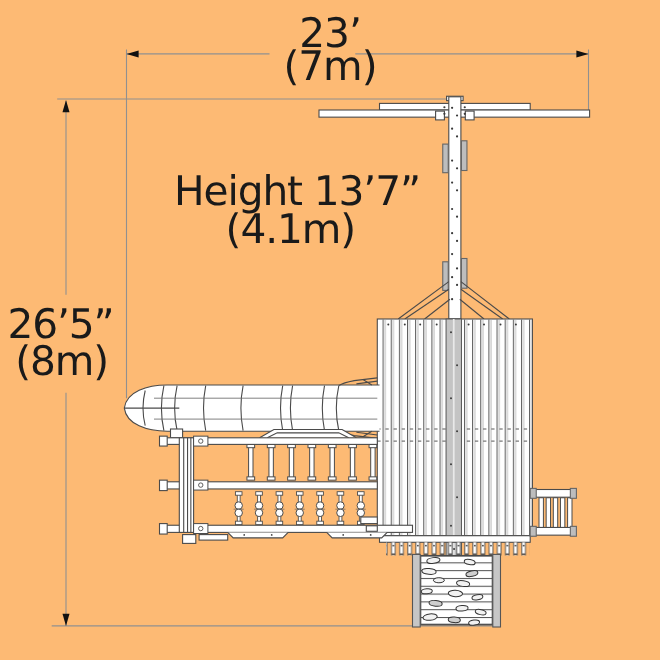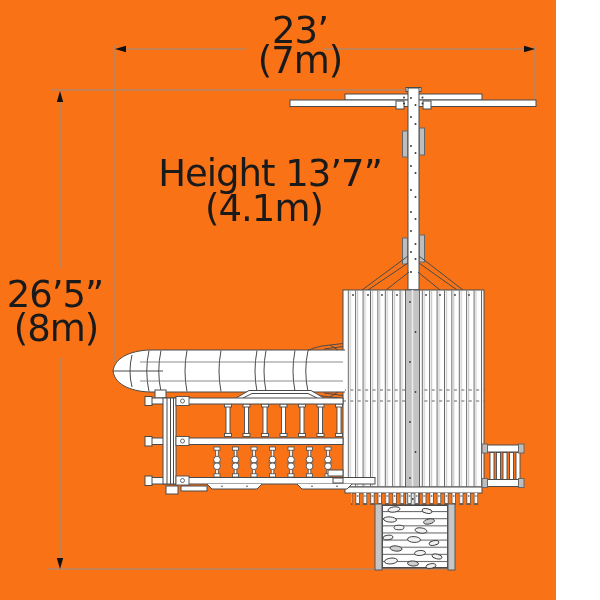--- a/index.html
+++ b/index.html
@@ -1,16 +1,16 @@
 <!DOCTYPE html>
 <html><head>
 <meta charset="utf-8">
 <style>
   html,body{margin:0;padding:0;background:#fff;}
-  .canvas{position:relative;width:556px;height:600px;background:#f97316;overflow:hidden;
+  .canvas{position:relative;width:600px;height:600px;background:#fdba74;overflow:hidden;
           font-family:"DejaVu Sans", sans-serif;}
   svg{display:block;}
   .dimtext{font-family:"DejaVu Sans", sans-serif;font-size:37px;letter-spacing:-1px;}
   .lineart{stroke:#4a4a4a;fill:none;stroke-width:1;}
 </style>
 </head>
 <body>
 
 <div class="canvas">
 <svg width="600" height="600" viewBox="0 0 600 600">

